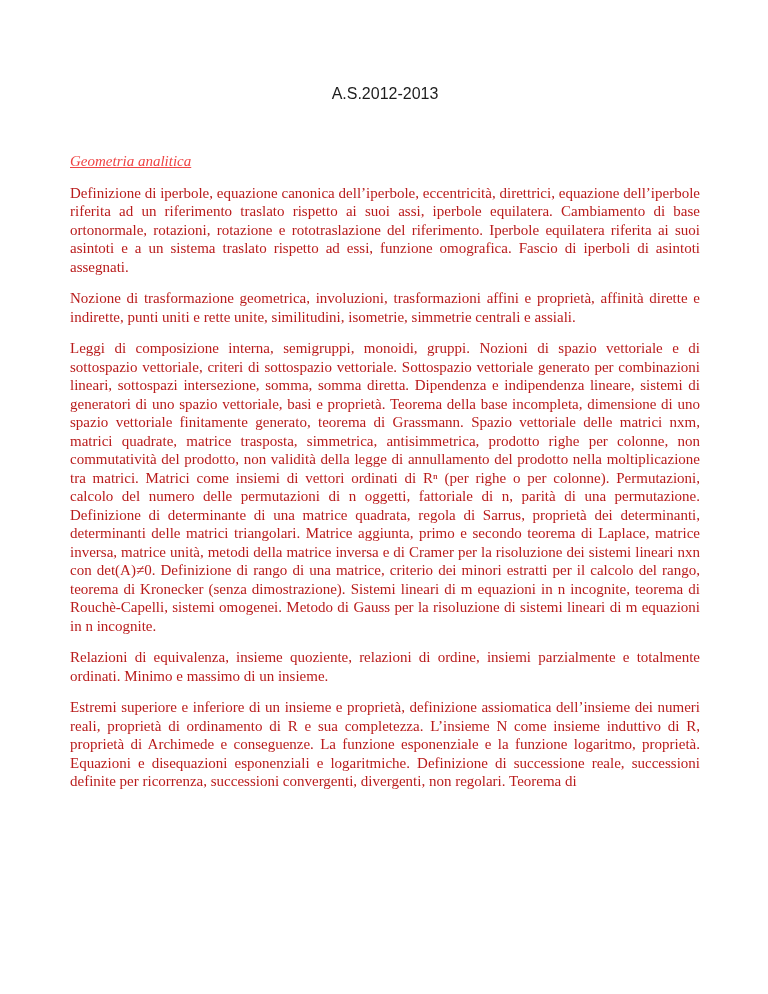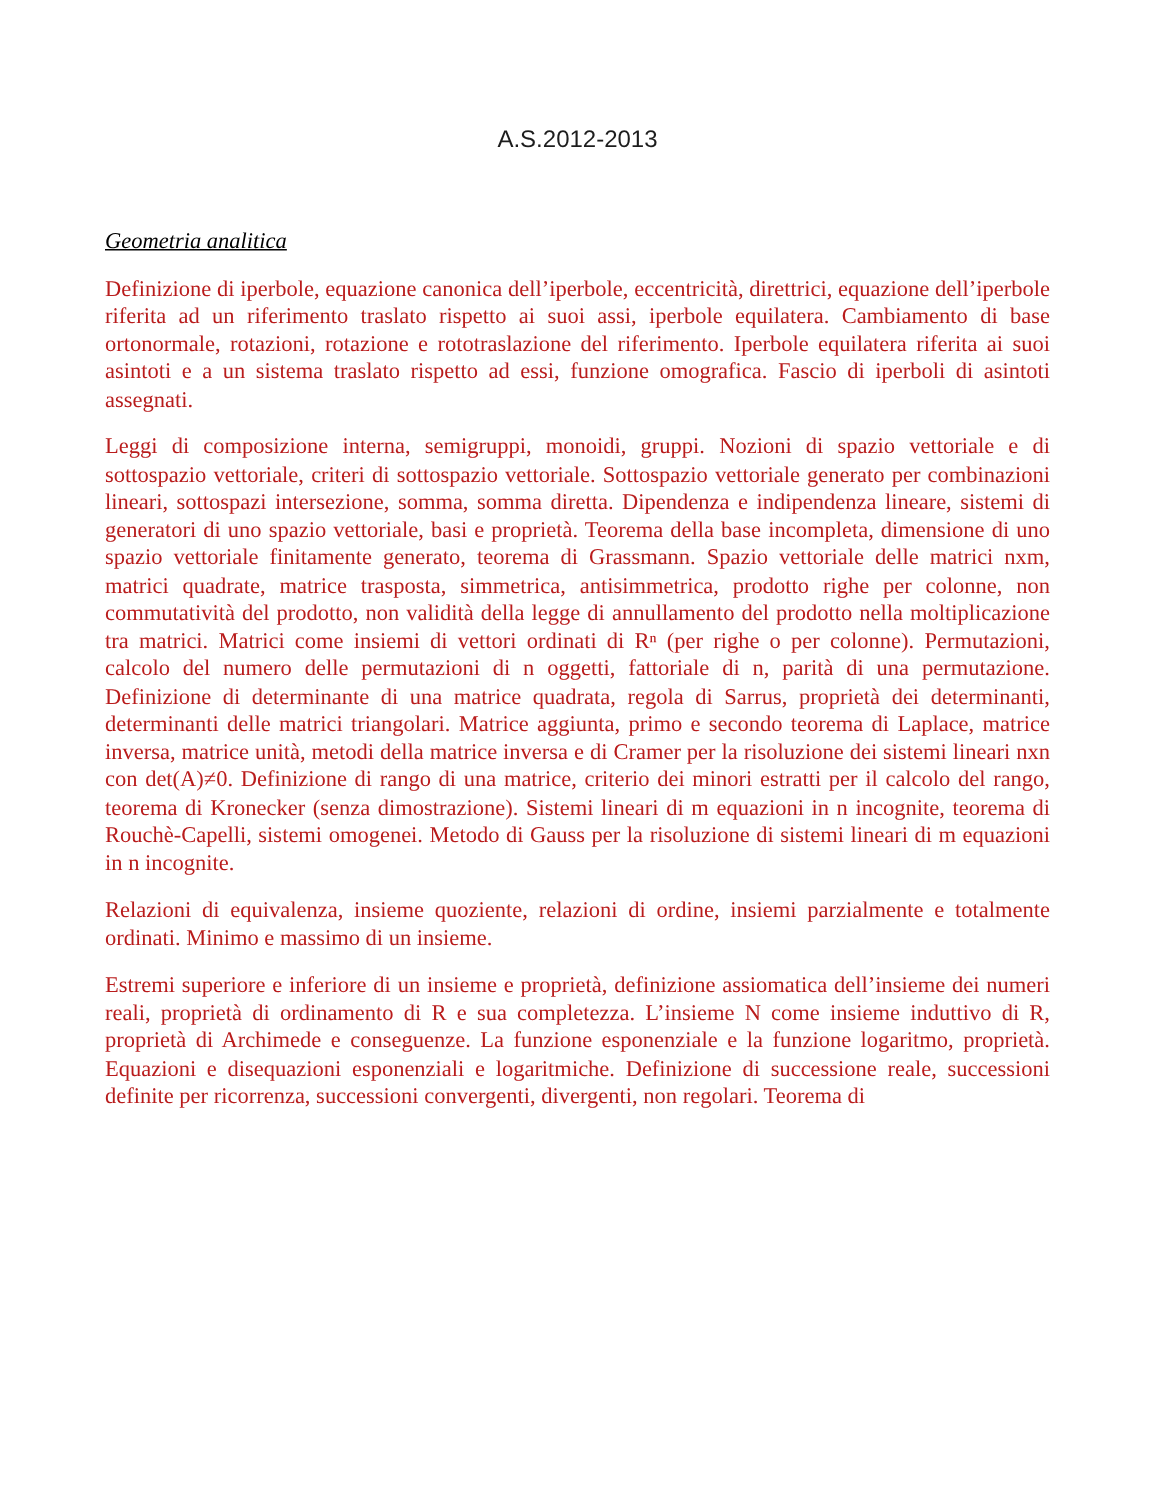--- a/index.html
+++ b/index.html
@@ -31,21 +31,21 @@
     font-weight: bold;
     text-decoration: underline;
   }
   .section-heading {
     font-family: "Liberation Serif", serif;
     font-size: 15px;
     line-height: 18.5px;
     font-style: italic;
     text-decoration: underline;
     margin: 13px 0;
-    color: #000000;
+    color: #ef4444;
   }
   .para {
     font-family: "Liberation Serif", serif;
     font-size: 15px;
     line-height: 18.5px;
     text-align: justify;
     margin-bottom: 13px;
     color: #b91c1c;
   }
 </style>
@@ -54,20 +54,21 @@
 
 <div class="page">
 
   <div class="title-block">
     <div class="doc-title-line">A.S.2012-2013</div>
   </div>
 
   <div>
     <div class="section-heading">Geometria analitica</div>
     <p class="para">Definizione di iperbole, equazione canonica dell’iperbole, eccentricità, direttrici, equazione dell’iperbole riferita ad un riferimento traslato rispetto ai suoi assi, iperbole equilatera. Cambiamento di base ortonormale, rotazioni, rotazione e rototraslazione del riferimento. Iperbole equilatera riferita ai suoi asintoti e a un sistema traslato rispetto ad essi, funzione omografica. Fascio di iperboli di asintoti assegnati.</p>
+    <p class="para">Nozione di trasformazione geometrica, involuzioni, trasformazioni affini e proprietà, affinità dirette e indirette, punti uniti e rette unite, similitudini, isometrie, simmetrie centrali e assiali.</p>
   </div>
 
   <div>
     <p class="para">Leggi di composizione interna, semigruppi, monoidi, gruppi. Nozioni di spazio vettoriale e di sottospazio vettoriale, criteri di sottospazio vettoriale. Sottospazio vettoriale generato per combinazioni lineari, sottospazi intersezione, somma, somma diretta. Dipendenza e indipendenza lineare, sistemi di generatori di uno spazio vettoriale, basi e proprietà. Teorema della base incompleta, dimensione di uno spazio vettoriale finitamente generato, teorema di Grassmann. Spazio vettoriale delle matrici nxm, matrici quadrate, matrice trasposta, simmetrica, antisimmetrica, prodotto righe per colonne, non commutatività del prodotto, non validità della legge di annullamento del prodotto nella moltiplicazione tra matrici. Matrici come insiemi di vettori ordinati di Rⁿ (per righe o per colonne). Permutazioni, calcolo del numero delle permutazioni di n oggetti, fattoriale di n, parità di una permutazione. Definizione di determinante di una matrice quadrata, regola di Sarrus, proprietà dei determinanti, determinanti delle matrici triangolari. Matrice aggiunta, primo e secondo teorema di Laplace, matrice inversa, matrice unità, metodi della matrice inversa e di Cramer per la risoluzione dei sistemi lineari nxn con det(A)≠0. Definizione di rango di una matrice, criterio dei minori estratti per il calcolo del rango, teorema di Kronecker (senza dimostrazione). Sistemi lineari di m equazioni in n incognite, teorema di Rouchè-Capelli, sistemi omogenei. Metodo di Gauss per la risoluzione di sistemi lineari di m equazioni in n incognite.</p>
     <p class="para">Relazioni di equivalenza, insieme quoziente, relazioni di ordine, insiemi parzialmente e totalmente ordinati. Minimo e massimo di un insieme.</p>
   </div>
 
   <div>
     <p class="para">Estremi superiore e inferiore di un insieme e proprietà, definizione assiomatica dell’insieme dei numeri reali, proprietà di ordinamento di R e sua completezza. L’insieme N come insieme induttivo di R,  proprietà di Archimede e conseguenze. La funzione esponenziale e la funzione logaritmo, proprietà. Equazioni e disequazioni esponenziali e logaritmiche. Definizione di successione reale, successioni definite per ricorrenza, successioni convergenti, divergenti, non regolari. Teorema di</p>
   </div>

